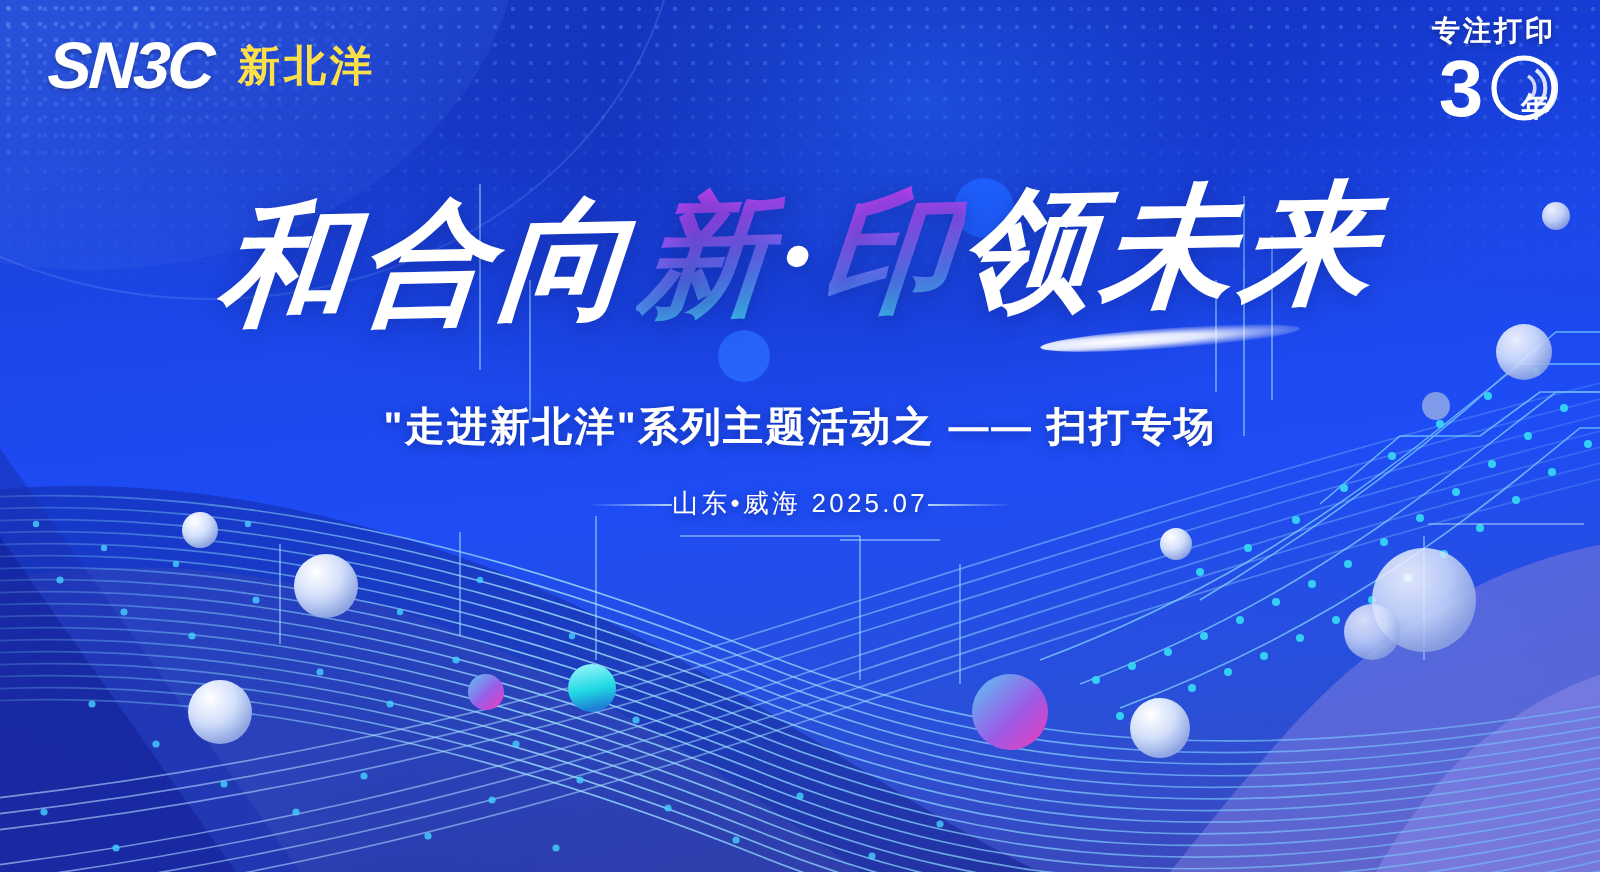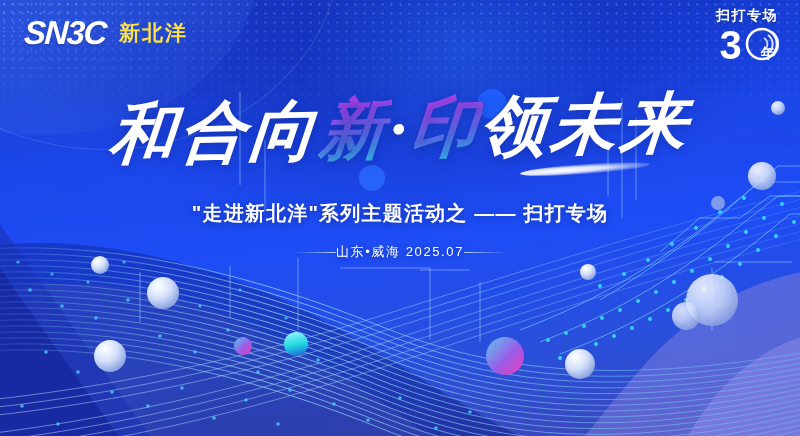--- a/index.html
+++ b/index.html
@@ -377,21 +377,21 @@
       <path d="M 0 150 C 200 118, 420 112, 800 150 L 800 96 L 0 96 Z" fill="url(#gTitleSweep)" opacity=".35"></path>
     </g>
   </svg>
 
   <div class="logo-wrap">
     <div class="logo-mark">SN3C</div>
     <div class="logo-cn">新北洋</div>
   </div>
 
   <div class="badge30">
-    <div class="b-top">扫打专场</div>
+    <div class="b-top">专注打印</div>
     <div class="b-row">
       <span class="b-num">3</span>
       <svg class="b-rings" viewBox="0 0 34 34">
         <circle cx="17" cy="17" r="15" fill="none" stroke="#ffffff" stroke-width="2.6"></circle>
         <path d="M 27 5 A 15 15 0 0 1 27 29" fill="none" stroke="#ffffff" stroke-width="2.2" opacity=".9"></path>
         <path d="M 23 8 A 11 11 0 0 1 23 26" fill="none" stroke="#ffffff" stroke-width="2" opacity=".85"></path>
         <path d="M 19 11 A 7 7 0 0 1 19 23" fill="none" stroke="#ffffff" stroke-width="1.8" opacity=".8"></path>
       </svg>
       <span class="b-year">年</span>
     </div>

